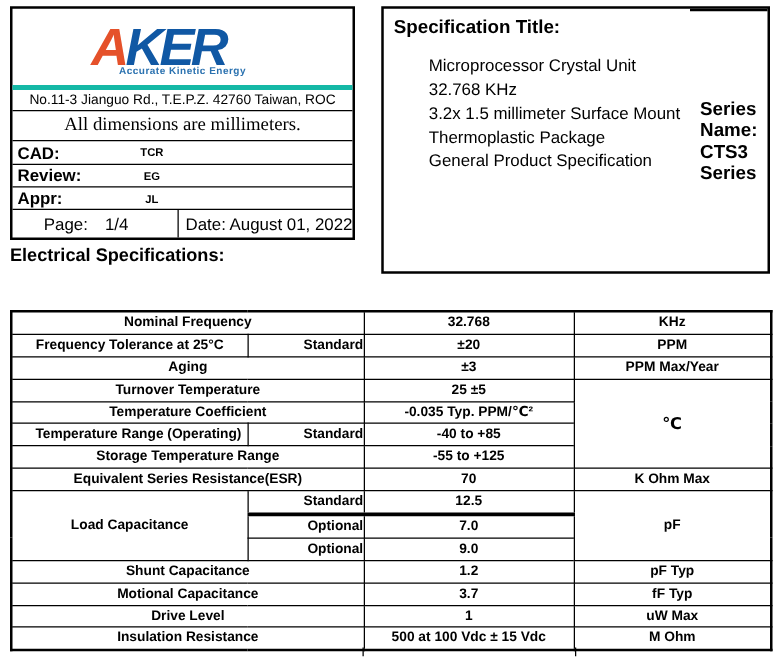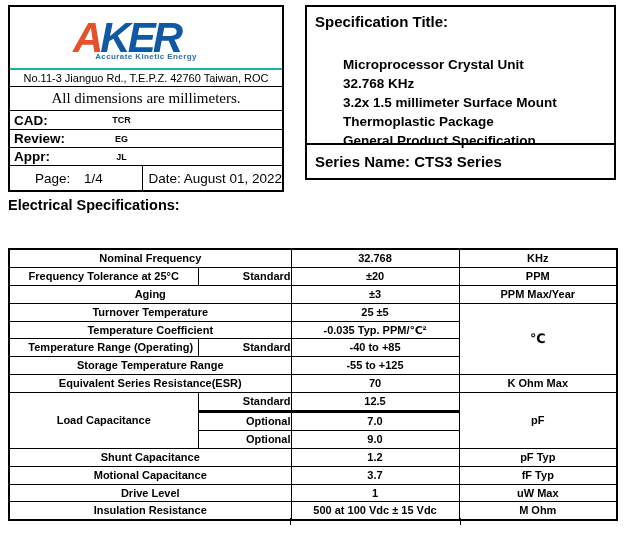--- a/index.html
+++ b/index.html
@@ -7,40 +7,40 @@
     position:relative;width:624px;height:533px;background:#ffffff;
     font-family:"Liberation Sans","DejaVu Sans",sans-serif;color:#000;overflow:hidden;
   }
   
   .hbox-left{
     position:absolute;left:8px;top:5px;width:276px;height:187px;
     border:2px solid #000;box-sizing:border-box;display:flex;flex-direction:column;
   }
   .logo-row{height:61px;display:flex;flex-direction:column;align-items:center;justify-content:center;}
   .logo-tagline{color:#2b72b0;font-size:8px;font-weight:bold;letter-spacing:.4px;margin-top:-6px;}
-  .addr-row{border-top:2px solid #14b8a6;height:16px;display:flex;align-items:center;justify-content:center;
+  .addr-row{border-top:4px solid #14b8a6;height:16px;display:flex;align-items:center;justify-content:center;
     font-size:11px;letter-spacing:0;}
   .dim-row{border-top:1px solid #000;height:23px;display:flex;align-items:center;justify-content:center;
     font-size:15px;font-family:Liberation Serif, serif;}
   .sig-row{border-top:1px solid #000;height:17px;position:relative;display:flex;align-items:center;font-size:13.5px;font-weight:bold;}
   .sig-row.cad{height:18px;}
   .sig-label{padding-left:4px;}
   .sig-value{position:absolute;left:41%;transform:translateX(-50%);font-size:9px;}
   .page-row{border-top:1px solid #000;flex:1;display:flex;align-items:stretch;font-size:13.5px;}
   .page-left{width:136px;border-right:1px solid #000;position:relative;display:flex;align-items:center;margin-left:21px;}
   .page-val{position:absolute;left:56%;transform:translateX(-50%);font-size:13.5px;}
   .page-right{flex:1;display:flex;align-items:center;padding-left:5px;white-space:nowrap;}
   
   .hbox-right{
-    position:absolute;left:305px;top:5px;width:311px;height:175px;
-    border:2px solid #000;box-sizing:border-box;display:flex;flex-direction:column;
+    position:absolute;left:305px;top:5px;width:311px;height:214px;
+    border:2px solid #000;box-sizing:border-box;display:flex;
   }
   .spec-title-area{height:136px;box-sizing:border-box;padding:6px 8px 0 8px;}
   .spec-title{font-size:15px;font-weight:bold;}
-  .spec-lines{margin-top:25px;margin-left:28px;font-size:13.5px;font-weight:bold;line-height:19px;}
+  .spec-lines{margin-top:13px;margin-left:28px;font-size:13.5px;font-weight:normal;line-height:19px;}
   .series-row{border-top:2px solid #000;flex:1;display:flex;align-items:center;padding-left:8px;
     font-size:15px;font-weight:bold;}
   
   .section-heading{position:absolute;left:8px;top:197px;font-size:14.5px;font-weight:bold;}
   
   table.spec{
     position:absolute;left:8px;top:248px;width:608px;border-collapse:collapse;
     table-layout:fixed;font-size:11px;font-weight:bold;
   }
   table.spec{border:2px solid #000;}

